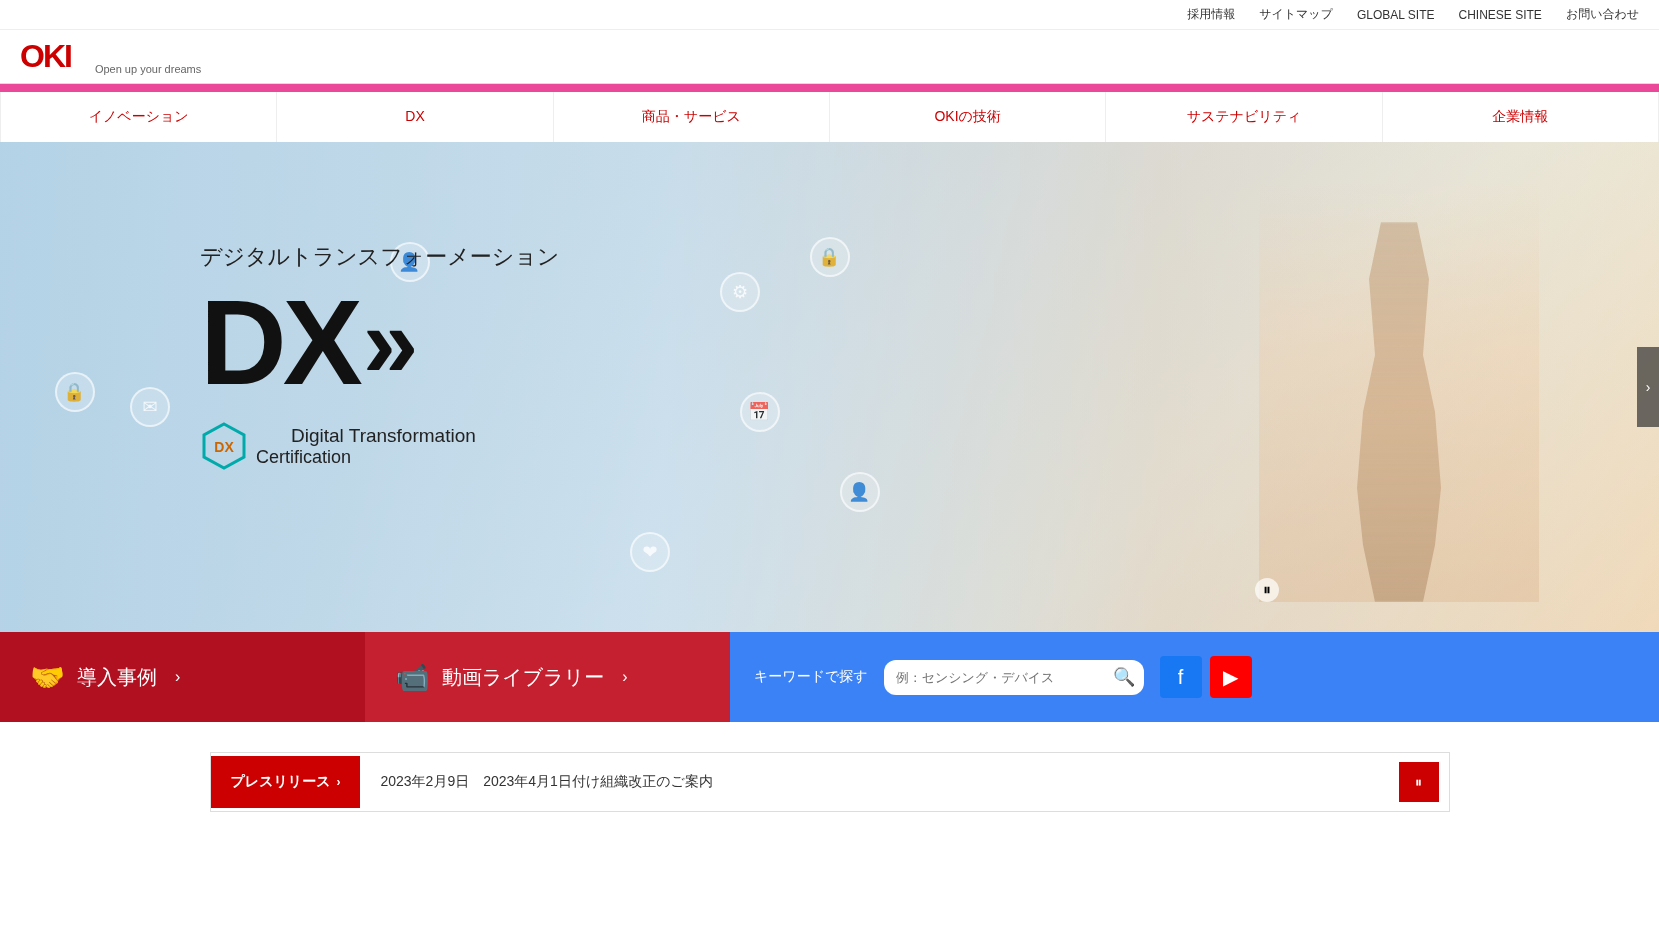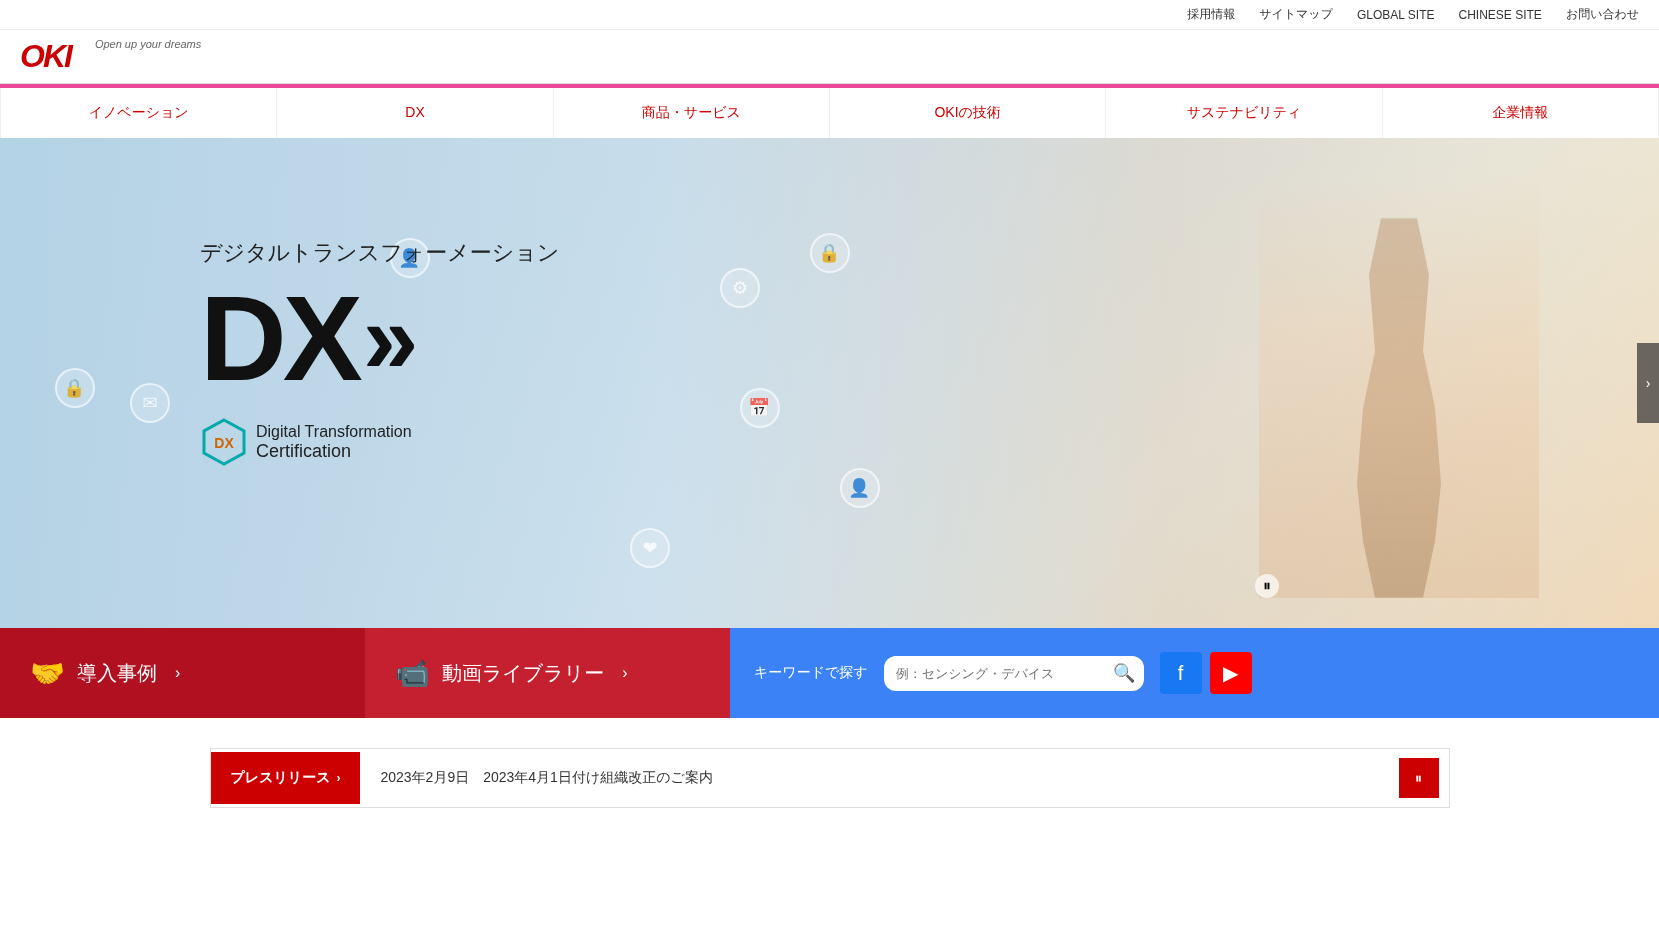--- a/index.html
+++ b/index.html
@@ -25,43 +25,42 @@
     
     .header {
       display: flex;
       align-items: center;
       padding: 8px 20px;
       border-bottom: 1px solid #ddd;
       background: #fff;
     }
     .logo-area {
       display: flex;
-      align-items: flex-start;
+      align-items: flex-end;
       gap: 8px;
       min-width: 220px;
-      font-style: italic;
     }
     .logo-oki {
       font-size: 32px;
       font-weight: 900;
       color: #cc0000;
       letter-spacing: -2px;
     }
     .logo-tagline {
       font-size: 11px;
       color: #666;
       margin-left: 16px;
     }
 
     
     .main-nav {
       display: flex;
       flex: 1;
       background: #fff;
-      border-top: 4px solid #ec4899;
+      border-top: 8px solid #ec4899;
     }
     .main-nav a {
       flex: 1;
       text-align: center;
       padding: 16px 8px;
       font-size: 14px;
       color: #cc0000;
       text-decoration: none;
       border-right: 1px solid #eee;
       cursor: pointer;
@@ -358,21 +357,21 @@
       </div>
     </div>
     <div class="hero-cert">
       <div style="display:flex;align-items:center;gap:8px;">
 
         <svg width="48" height="48" viewBox="0 0 48 48">
           <polygon points="24,2 44,13 44,35 24,46 4,35 4,13" fill="none" stroke="#00aaaa" stroke-width="3"></polygon>
           <text x="24" y="30" text-anchor="middle" font-size="14" font-weight="bold" fill="#cc6600">DX</text>
         </svg>
         <div>
-          <div style="font-size:16px;color:#222;">Digital Transformation</div>
+          <div style="font-size:19px;color:#222;margin-left:35px;">Digital Transformation</div>
           <div style="font-size:18px;color:#222;">Certification</div>
         </div>
       </div>
     </div>
   </div>
 
   <div class="hero-person">
     <div class="person-silhouette"></div>
   </div>
 

